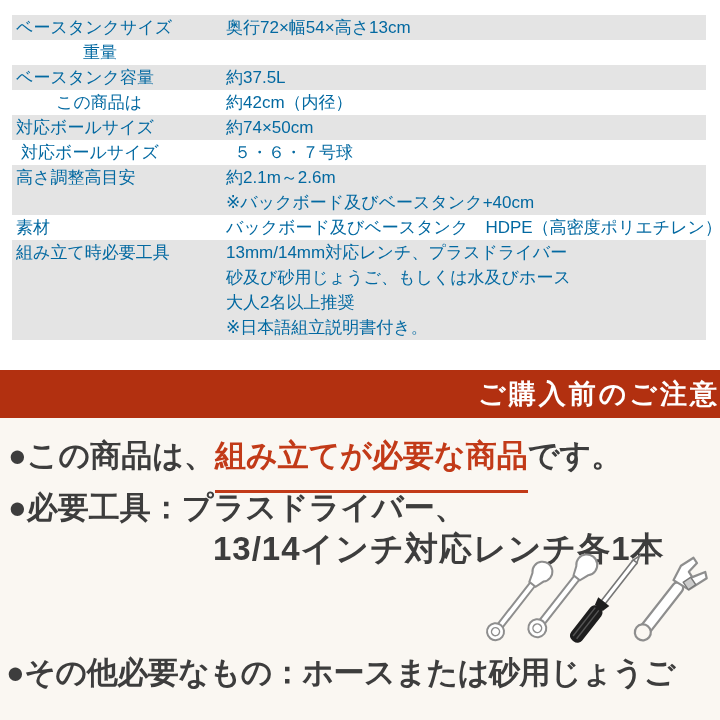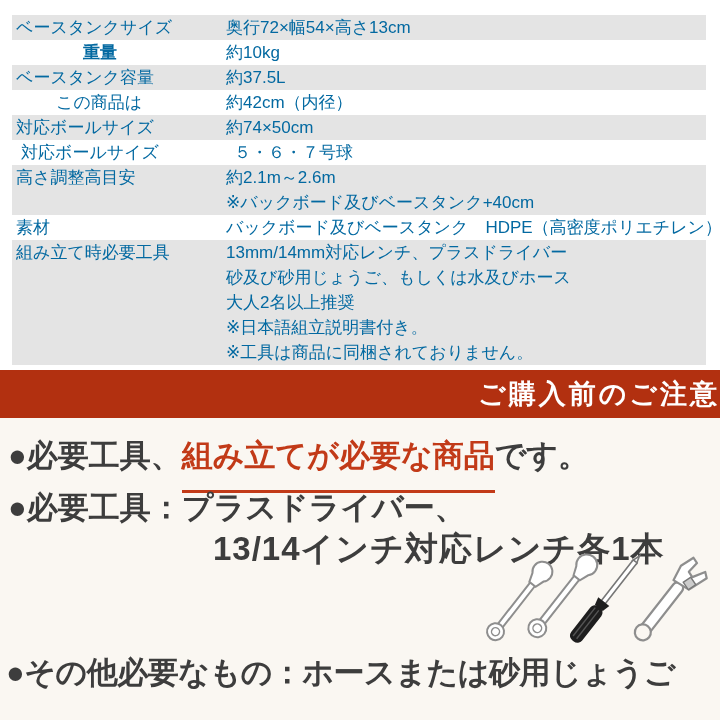--- a/index.html
+++ b/index.html
@@ -11,21 +11,21 @@
     overflow:hidden;
     color:#464646;
   }
   
   .spec-table {
     position:absolute; top:15px; left:12px; width:694px;
   }
   .spec-row { display:flex; font-size:17px; line-height:25px; color:#0369a1; }
   .spec-row.gray { background:#e4e4e4; }
   .spec-label { width:170px; padding-left:4px; flex-shrink:0; }
-  .spec-label.ind-lg { padding-left:71px;font-weight:bold; }
+  .spec-label.ind-lg { padding-left:71px; }
   .spec-label.ind-md { padding-left:44px; }
   .spec-label.ind-sm { padding-left:9px; }
   .spec-value { flex:1; padding-left:44px; }
   .spec-value.ind-sm { padding-left:52px; }
   .spec-line { line-height:25px; white-space:nowrap; }
   
   .banner {
     position:absolute; top:370px; left:0; width:720px; height:48px;
     background:var(--banner-bg,#b23010);
     display:flex; align-items:center; justify-content:flex-end;
@@ -61,23 +61,20 @@
 
   <div class="spec-row gray">
     <div class="spec-label">ベースタンクサイズ</div>
     <div class="spec-value">
         <div class="spec-line">奥行72×幅54×高さ13cm</div>
       </div>
   </div>
 
   <div class="spec-row">
     <div class="spec-label ind-lg">重量</div>
-    <div class="spec-value">
-        <div class="spec-line">約10kg</div>
-      </div>
   </div>
 
   <div class="spec-row gray">
     <div class="spec-label">ベースタンク容量</div>
     <div class="spec-value">
         <div class="spec-line">約37.5L</div>
       </div>
   </div>
 
   <div class="spec-row">
@@ -116,33 +113,32 @@
       </div>
   </div>
 
   <div class="spec-row gray">
     <div class="spec-label">組み立て時必要工具</div>
     <div class="spec-value">
       <div class="spec-line">13mm/14mm対応レンチ、プラスドライバー</div>
       <div class="spec-line">砂及び砂用じょうご、もしくは水及びホース</div>
       <div class="spec-line">大人2名以上推奨</div>
       <div class="spec-line">※日本語組立説明書付き。</div>
-      <div class="spec-line">※工具は商品に同梱されておりません。</div>
     </div>
   </div>
 
 </div>
 
 <div class="banner">
   <div class="banner-title">ご購入前のご注意</div>
 </div>
 
 <div class="notice"></div>
 
-<div class="bullet" id="bullet-1"><span>●必要工具、</span><span class="hl">組み立てが必要な商品</span><span>です。</span></div>
+<div class="bullet" id="bullet-1"><span>●この商品は、</span><span class="hl">組み立てが必要な商品</span><span>です。</span></div>
 
 <div class="bullet" id="bullet-2-l1">●必要工具：プラスドライバー、</div>
 <div class="bullet" id="bullet-2-l2">13/14インチ対応レンチ各1本</div>
 
 <svg class="tools" viewBox="0 0 256 110" xmlns="http://www.w3.org/2000/svg">
 
   <g transform="translate(52,62) rotate(38)" stroke="#8e8e8e" fill="#ffffff">
     <rect x="-3" y="-32" width="6" height="58" rx="3" stroke-width="2"></rect>
     <path d="M 7,-39 A 10 10 0 1 0 -7,-39 L -4,-30 L 4,-30 Z" stroke-width="2"></path>
     <circle cx="0" cy="30" r="8.5" stroke-width="2"></circle>

